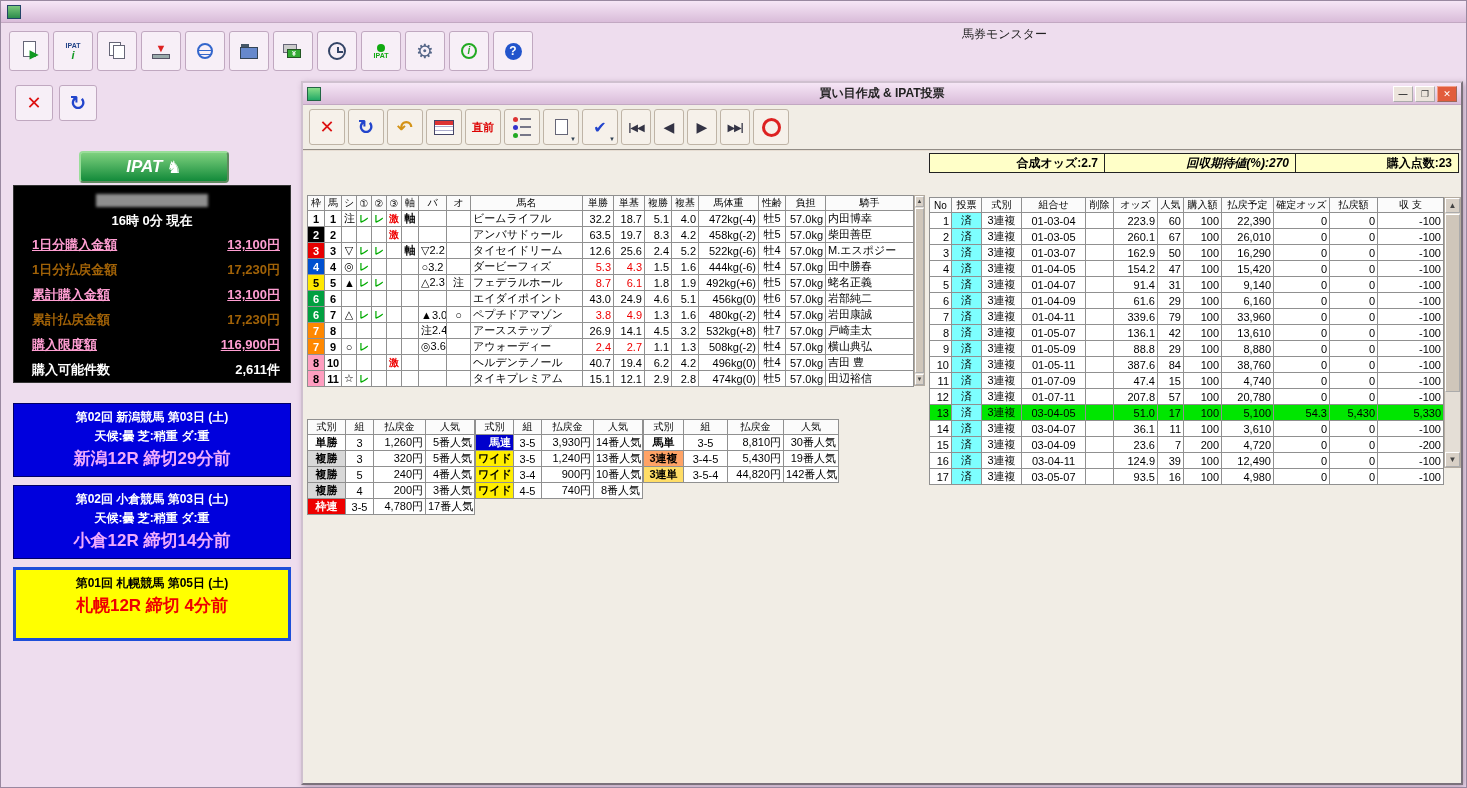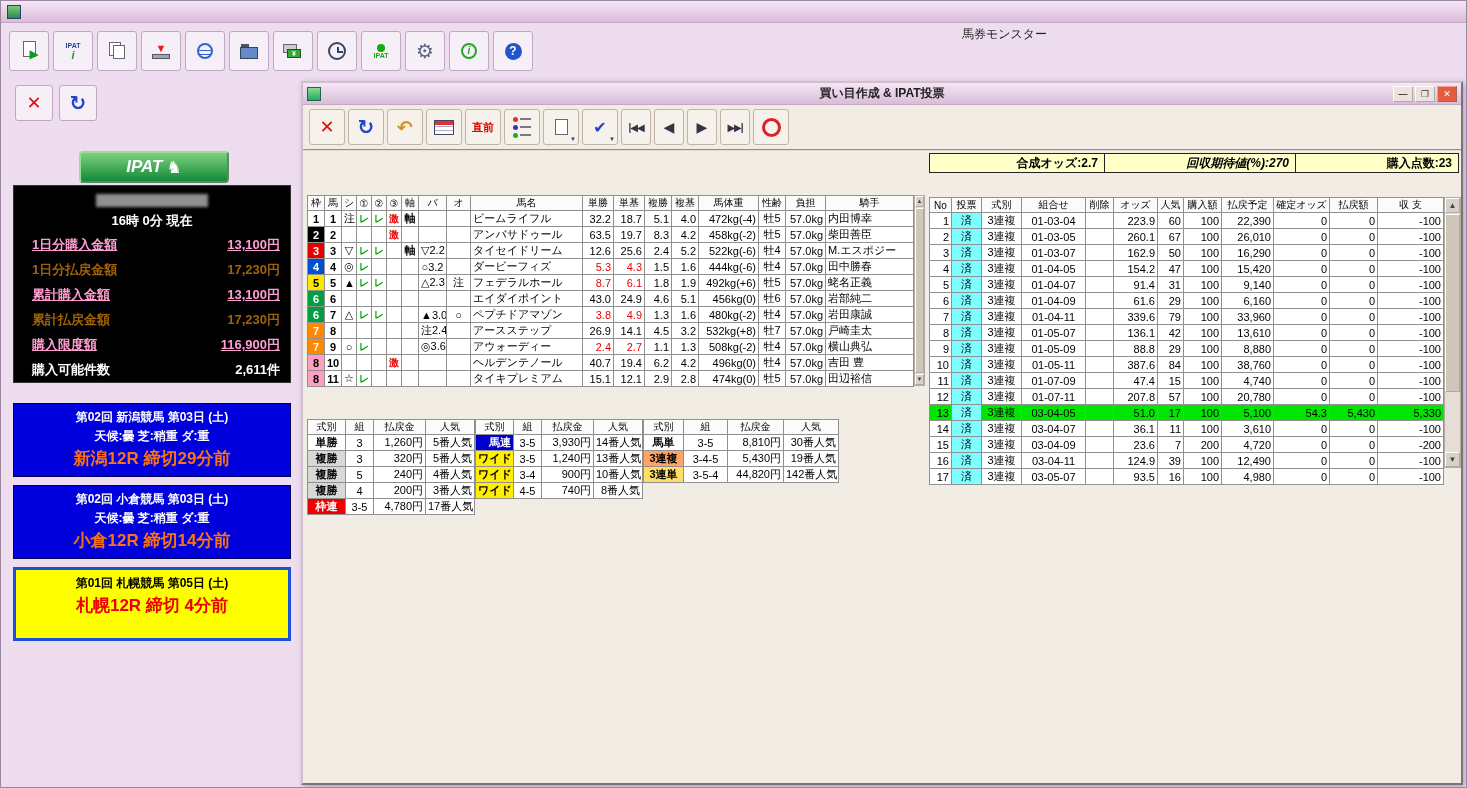--- a/index.html
+++ b/index.html
@@ -62,21 +62,21 @@
   .masked-name { width:112px; height:13px; background:#8f8f8f; filter:blur(1.5px); margin:2px auto 3px; }
   .acct-time { color:#fff; font-weight:bold; font-size:13px; text-align:center; height:22px; line-height:22px; }
   .acct-row { display:flex; justify-content:space-between; padding:0 10px 0 18px; height:25px; line-height:25px;
     font-size:13px; font-weight:bold; }
   [data-color="pink"]   { color:#ff9ed2;text-decoration:underline; }
   [data-color="yellow"] { color:#a16207; }
   [data-color="white"]  { color:#ffffff; }
   .race-panel { position:absolute; left:0; width:278px; height:74px; text-align:center; padding-top:4px; }
   .race-panel.blue { background:#0000dd; border:1px solid #000066; }
   .race-panel.blue .rp-line1, .race-panel.blue .rp-line2 { color:#fff; }
-  .race-panel.blue .rp-line3 { color:#f97316; }
+  .race-panel.blue .rp-line3 { color:#f0abfc; }
   .race-panel.yellow { background:#ffff00; border:3px solid #1d4ed8; }
   .race-panel.yellow .rp-line1, .race-panel.yellow .rp-line2 { color:#000; }
   .race-panel.yellow .rp-line3 { color:#ee0000; }
   .rp-line1, .rp-line2 { font-size:12px; font-weight:bold; height:19px; line-height:19px; }
   .rp-line3 { font-size:17px; font-weight:bold; height:26px; line-height:26px; }
 
   
   .bet-window { position:absolute; left:300px; top:80px; width:1162px; height:704px;
     background:#f1ede5; border:2px outset #cfc0cf; box-shadow:2px 2px 6px rgba(80,40,80,.35); }
   .bw-titlebar { position:relative; height:22px; background:linear-gradient(#f6e6f6,#d9bcd9);

